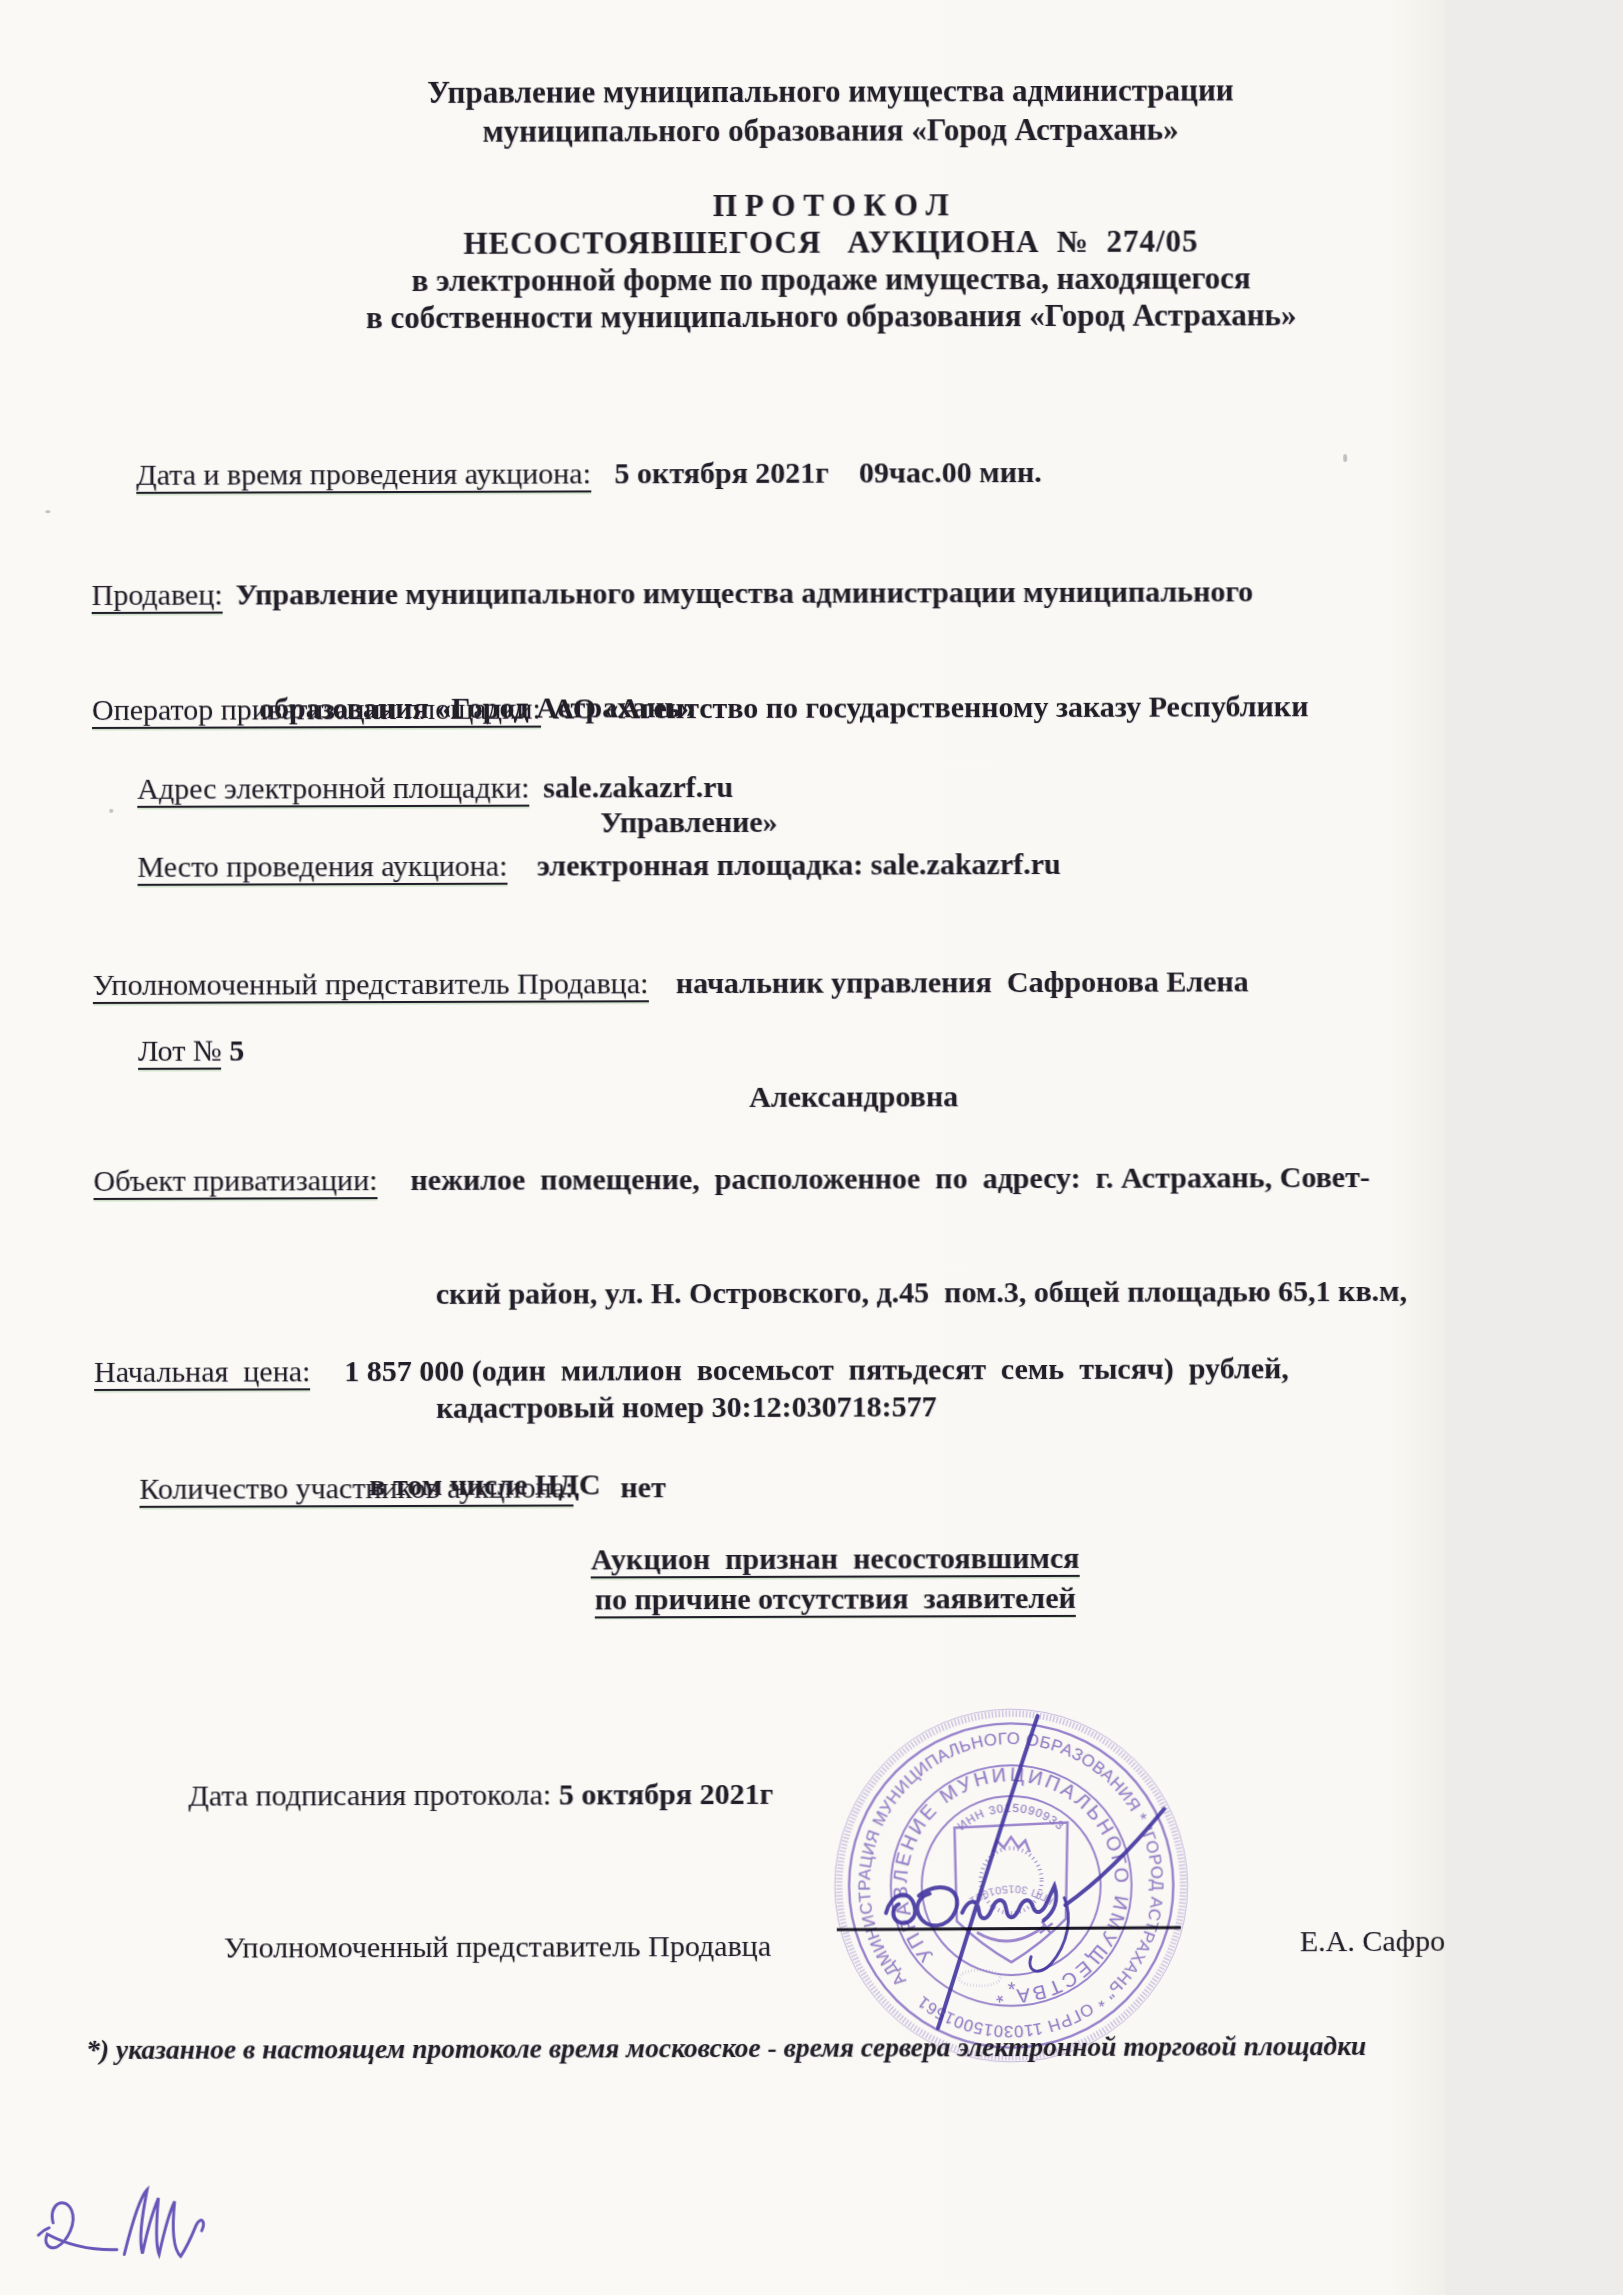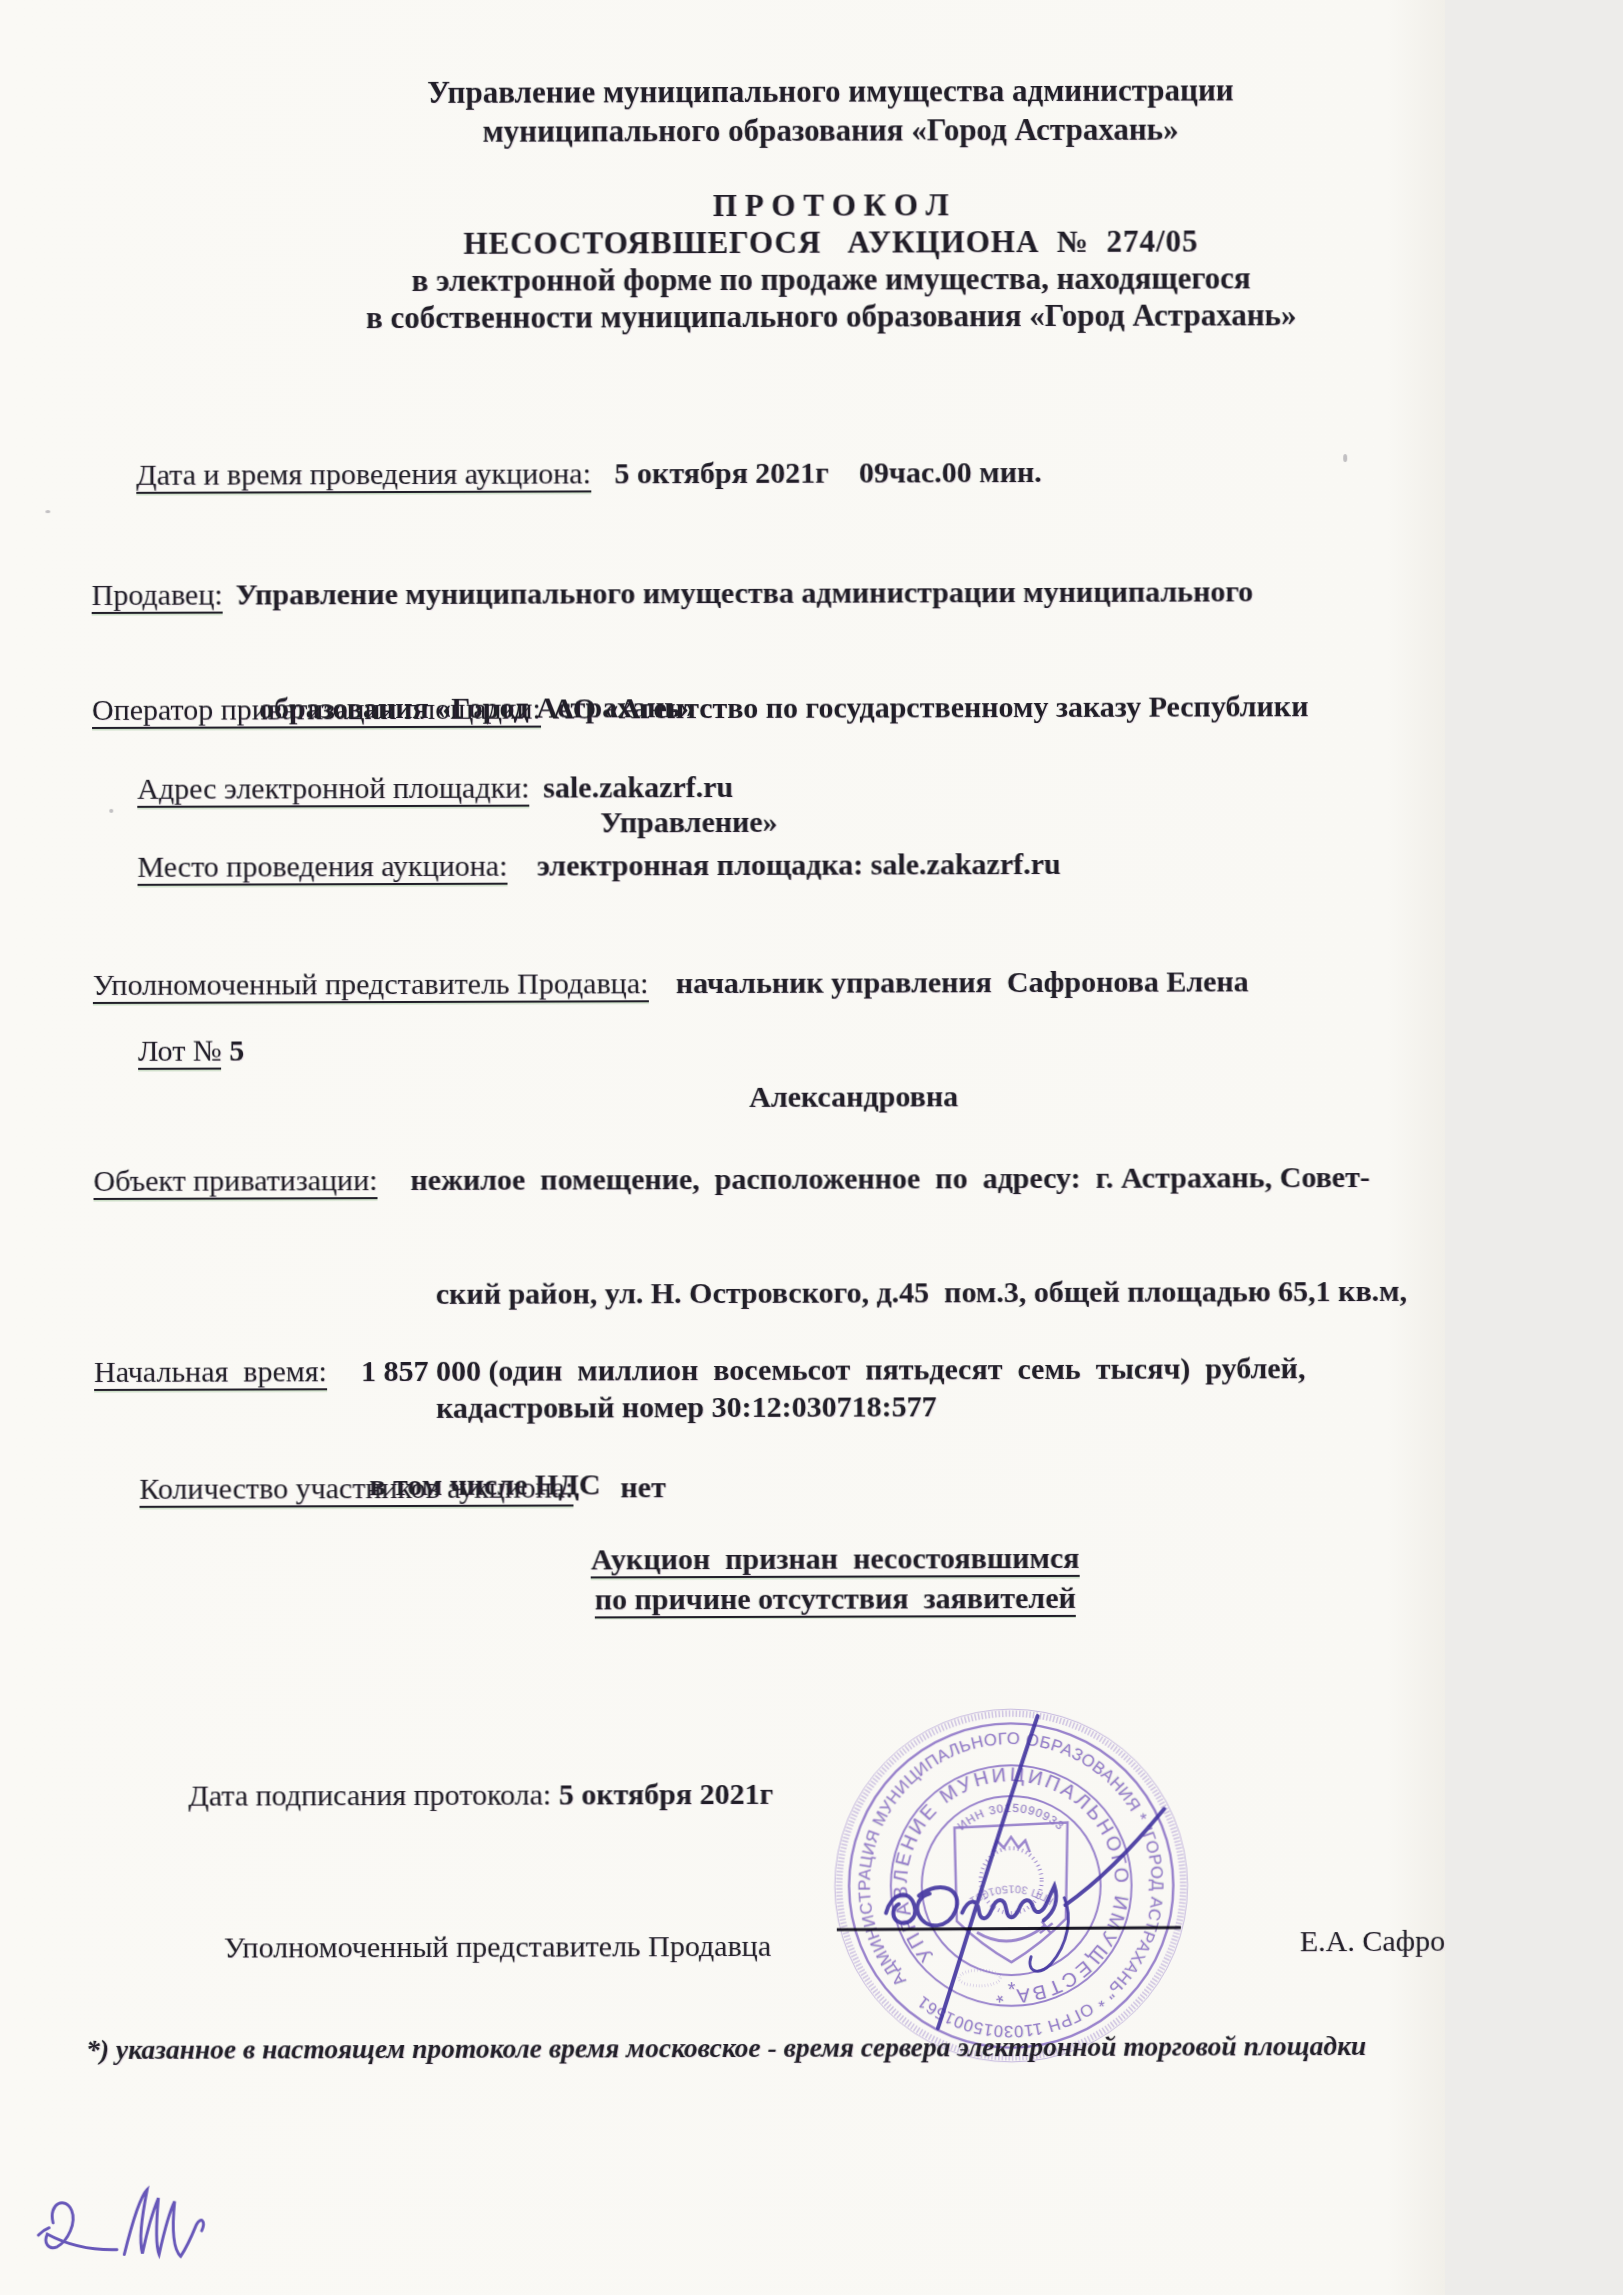--- a/index.html
+++ b/index.html
@@ -78,21 +78,21 @@
       <span class="lbl u">Лот №</span><span class="val b" style="padding-left:7.9px;">5</span>
     </div>
 
     <div class="row" style="top:1084px;">
       <div><span class="lbl u">Объект приватизации:</span><span class="val b" style="padding-left:33px;">нежилое  помещение,  расположенное  по  адресу:  г. Астрахань, Совет-</span></div>
       <div class="ind" style="margin-left:342px;"><span class="val b">ский район, ул. Н. Островского, д.45  пом.3, общей площадью 65,1 кв.м,</span></div>
       <div class="ind" style="margin-left:342px;"><span class="val b">кадастровый номер 30:12:030718:577</span></div>
     </div>
 
     <div class="row" style="top:1275px;">
-      <div><span class="lbl u">Начальная  время:</span><span class="val b" style="padding-left:34px;">1 857 000 (один  миллион  восемьсот  пятьдесят  семь  тысяч)  рублей,</span></div>
+      <div><span class="lbl u">Начальная  цена:</span><span class="val b" style="padding-left:34px;">1 857 000 (один  миллион  восемьсот  пятьдесят  семь  тысяч)  рублей,</span></div>
       <div class="ind" style="margin-left:275px;"><span class="val b">в том числе НДС</span></div>
     </div>
 
     <div class="row" style="top:1430px;">
       <span class="lbl u">Количество участников аукциона:</span><span class="val b" style="padding-left:47px;">нет</span>
     </div>
 
     <div class="center-block" style="top:1539px;font-size:30px;line-height:40px;">
       <div class="line"><span class="b u">Аукцион  признан  несостоявшимся</span></div>
       <div class="line"><span class="b u">по причине отсутствия  заявителей</span></div>

